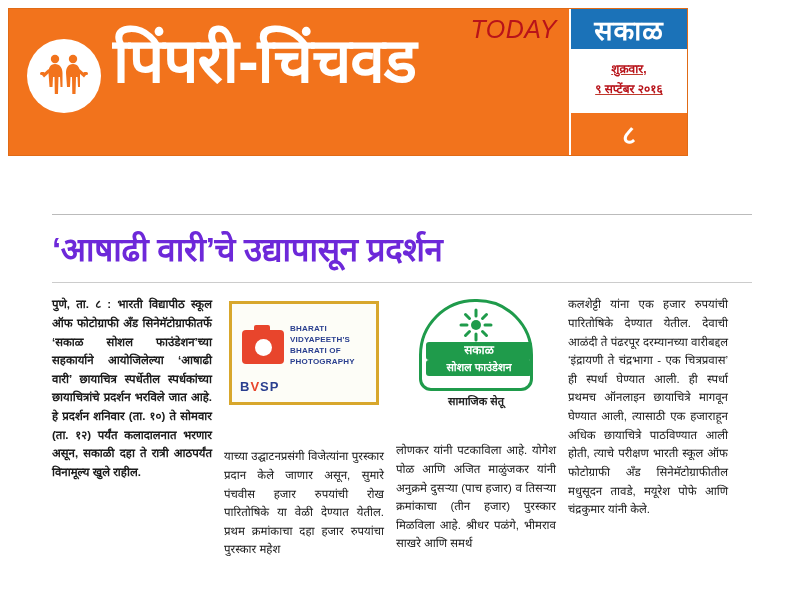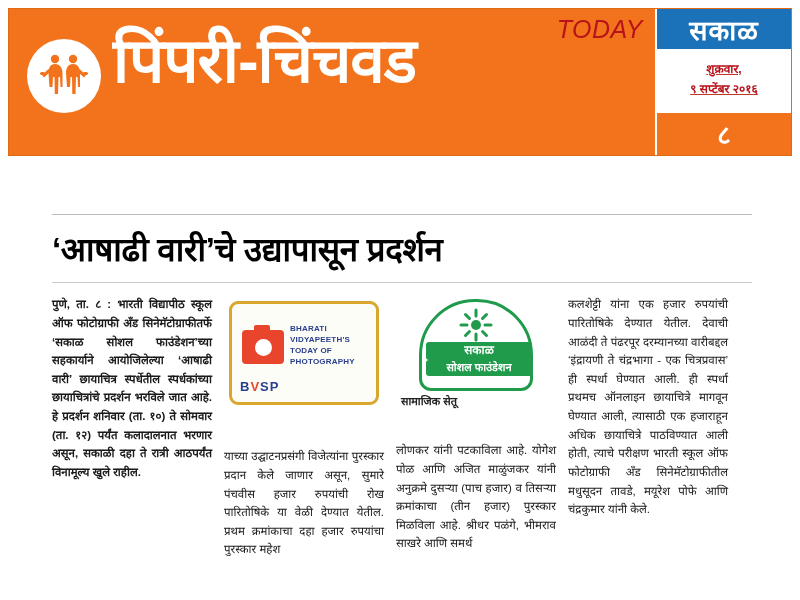--- a/index.html
+++ b/index.html
@@ -13,21 +13,21 @@
   .page {
     position: relative;
     width: 800px; height: 600px;
     background: #ffffff;
   }
 
   
   .masthead {
     position: absolute;
     left: 8px; top: 8px;
-    width: 784px; height: 148px;
+    width: 680px; height: 148px;
     display: flex;
     border: 1px solid #e06b16;
     background: #0f766e;
   }
   .masthead-left {
     position: relative;
     width: 648px;
     background: #f2731c;
     border-right: 2px solid #ffffff;
   }
@@ -118,21 +118,21 @@
   .rule-top {
     width: 700px;
     height: 1px;
     background: #bbbbbb;
     margin-bottom: 14px;
   }
   .headline {
     font-family: "Liberation Sans", sans-serif;
     font-size: 33px;
     font-weight: bold;
-    color: #000000;
+    color: #6d28d9;
     line-height: 1.25;
     letter-spacing: -0.3px;
     margin-bottom: 12px;
   }
   .rule-under {
     width: 700px;
     height: 1px;
     background: #cccccc;
     margin-bottom: 12px;
   }
@@ -153,21 +153,21 @@
   }
   .col p { margin: 0 0 4px 0; }
   .lead-in { font-weight: bold; }
 
   
   .figure-wrap { height: 140px; margin-bottom: 6px; }
 
   .bvsp-logo {
     width: 150px; height: 104px;
     border: 3px solid #d8a72c;
-    border-radius: 9px;
+    border-radius: 0;
     background: #fdfdf7;
     position: relative;
     margin: 6px auto 0 auto;
   }
   .bvsp-cam {
     position: absolute;
     left: 10px; top: 26px;
     width: 42px; height: 34px;
     background: #e8452c;
     border-radius: 4px;
@@ -242,20 +242,21 @@
     text-align: center;
     border-radius: 3px;
     line-height: 1.45;
   }
   .sakal-band1 { top: 40px; }
   .sakal-band2 { top: 58px; font-size: 11px; }
   .sakal-tag {
     position: absolute;
     left: 0; top: 98px;
     width: 150px;
+    text-align: center;
     color: #222222;
     font-family: "Liberation Sans", sans-serif;
     font-weight: bold;
     font-size: 11px;
   }
 </style>
 </head>
 <body>
 
 <div class="page">
@@ -308,21 +309,21 @@
         <p class="lead-in">पुणे, ता. ८ : भारती विद्यापीठ स्कूल ऑफ फोटोग्राफी अँड सिनेमॅटोग्राफीतर्फे ‘सकाळ सोशल फाउंडेशन’च्या सहकार्याने आयोजिलेल्या ‘आषाढी वारी’ छायाचित्र स्पर्धेतील स्पर्धकांच्या छायाचित्रांचे प्रदर्शन भरविले जात आहे. हे प्रदर्शन शनिवार (ता. १०) ते सोमवार (ता. १२) पर्यंत कलादालनात भरणार असून, सकाळी दहा ते रात्री आठपर्यंत विनामूल्य खुले राहील.</p>
       </div>
 
       <div class="col">
         <div class="figure-wrap">
           <div class="bvsp-logo">
             <div class="bvsp-cam"></div>
             <div class="bvsp-text">
               <div>BHARATI</div>
               <div>VIDYAPEETH'S</div>
-              <div>TODAY OF</div>
+              <div>BHARATI OF</div>
               <div>PHOTOGRAPHY</div>
             </div>
             <div class="bvsp-mark">
               <span>B</span><span class="slash">V</span><span>SP</span>
             </div>
           </div>
         </div>
         <p>याच्या उद्घाटनप्रसंगी विजेत्यांना पुरस्कार प्रदान केले जाणार असून, सुमारे पंचवीस हजार रुपयांची रोख पारितोषिके या वेळी देण्यात येतील. प्रथम क्रमांकाचा दहा हजार रुपयांचा पुरस्कार महेश</p>
       </div>
 

